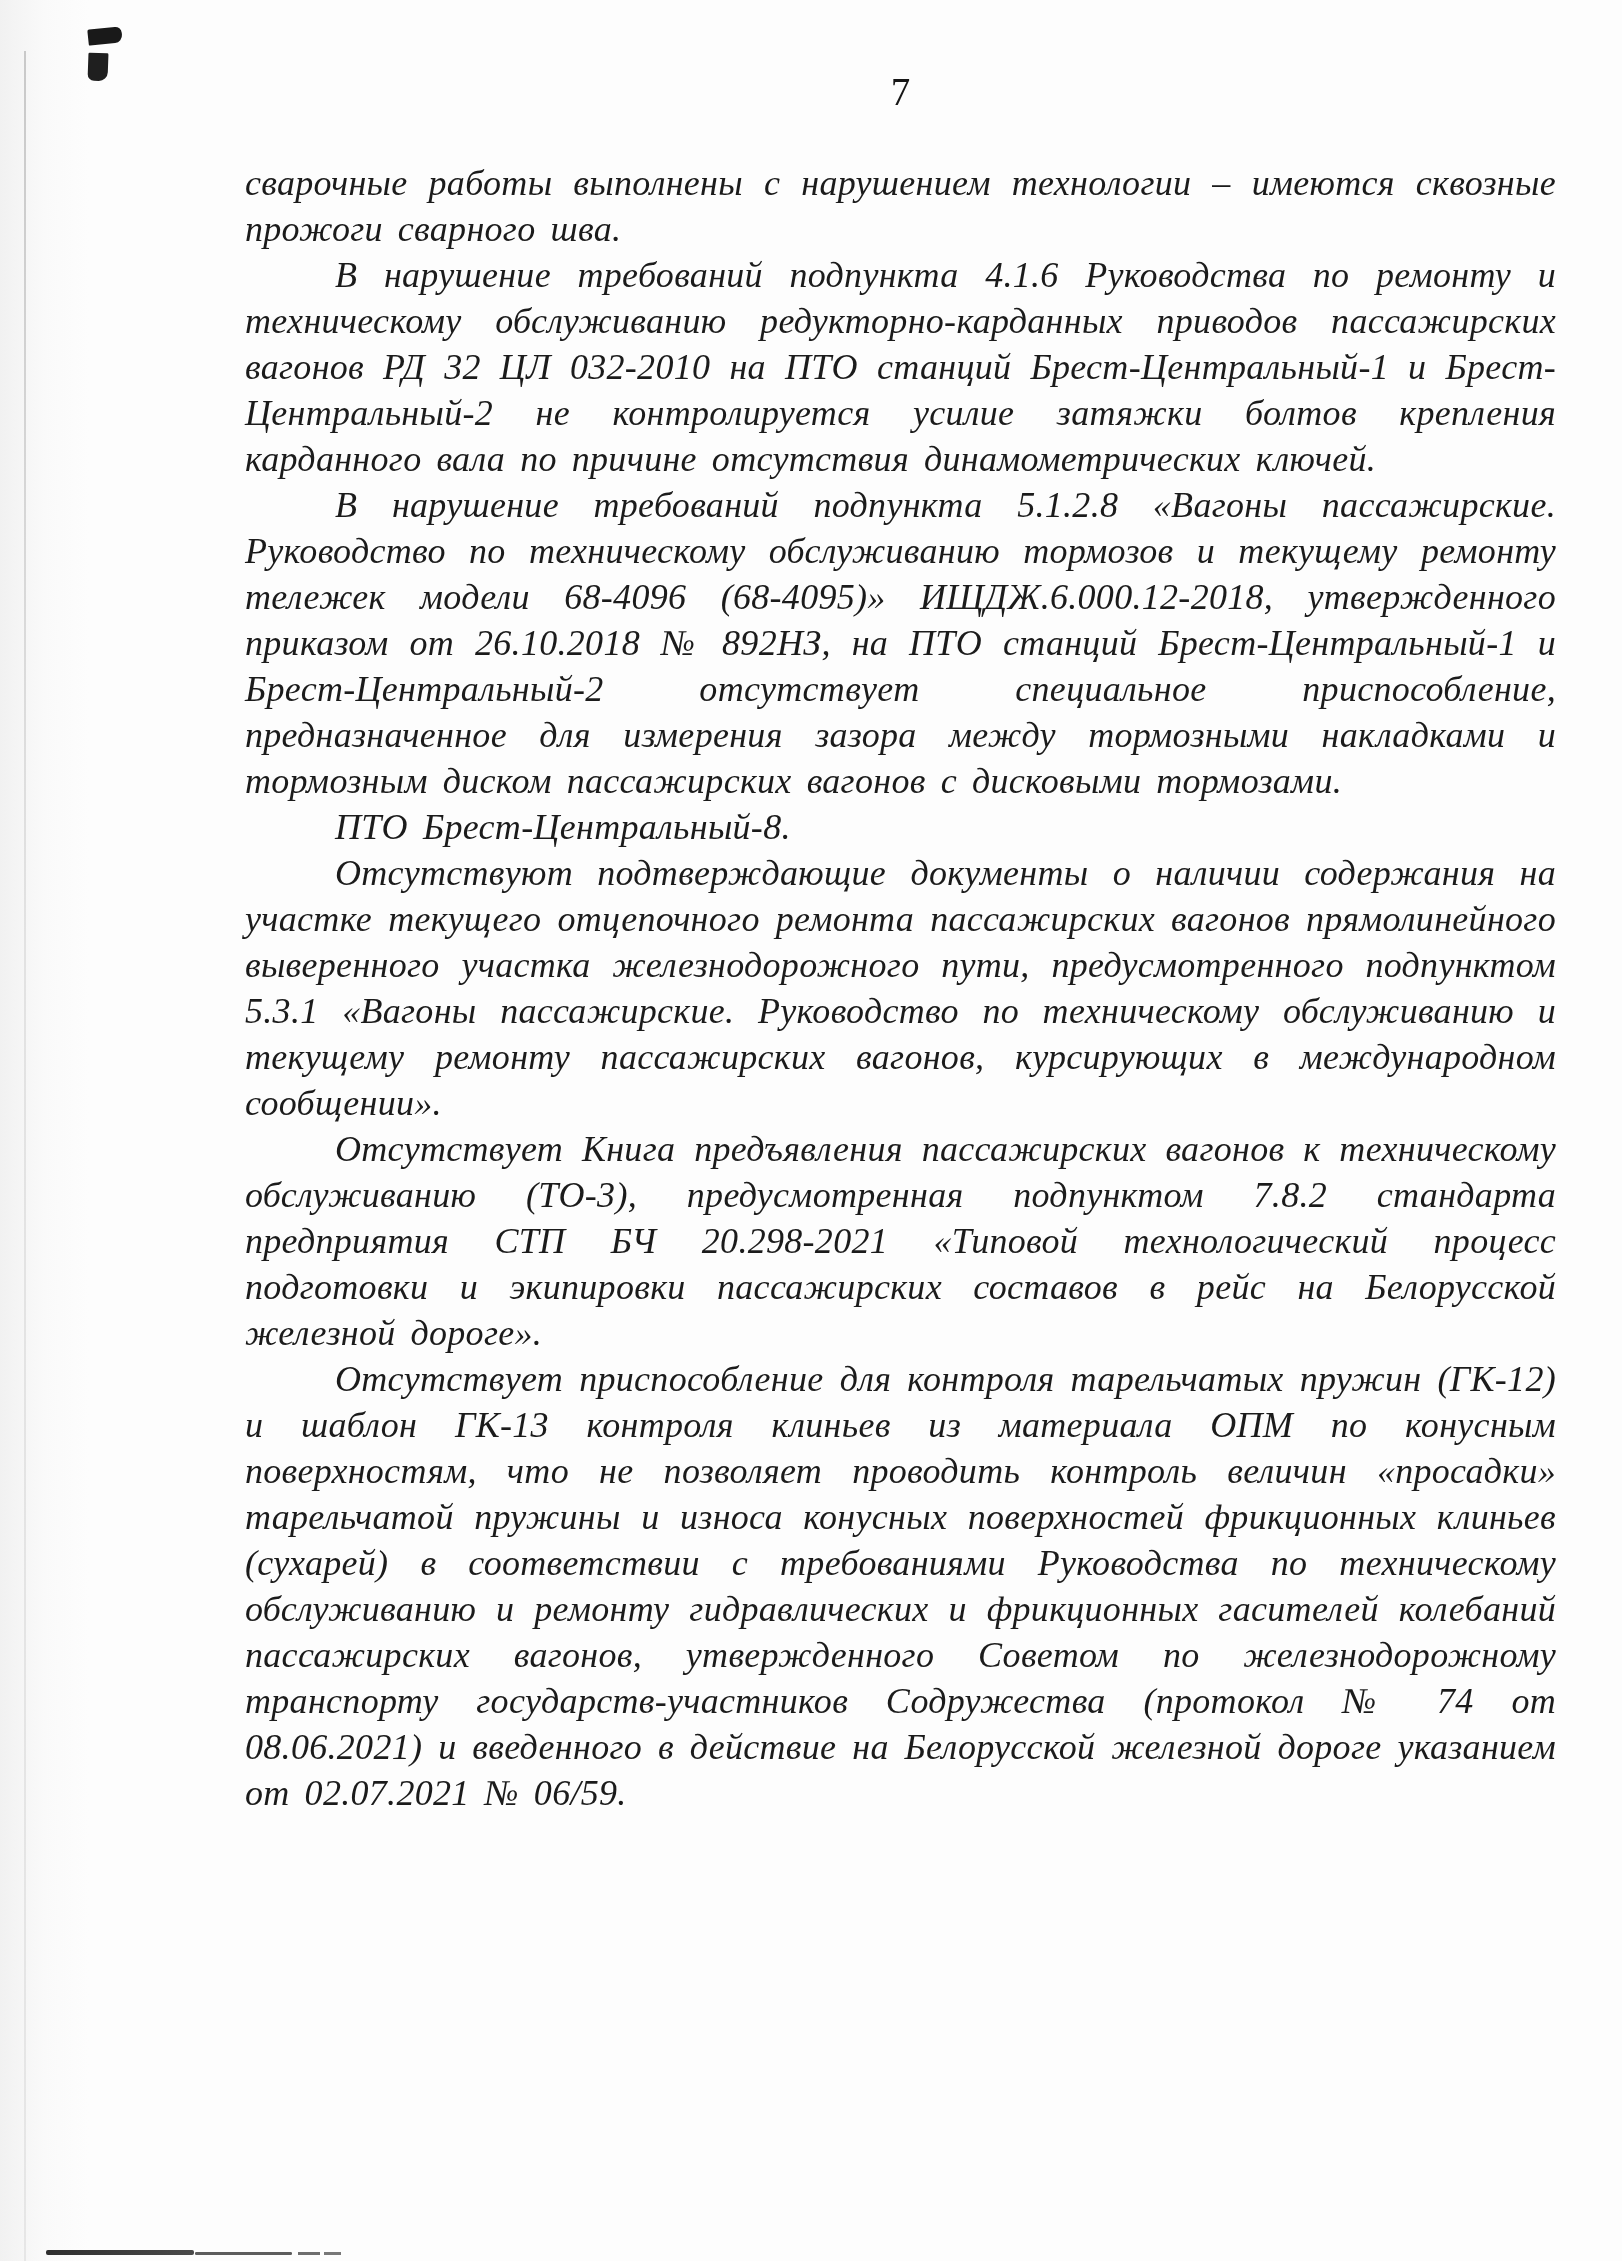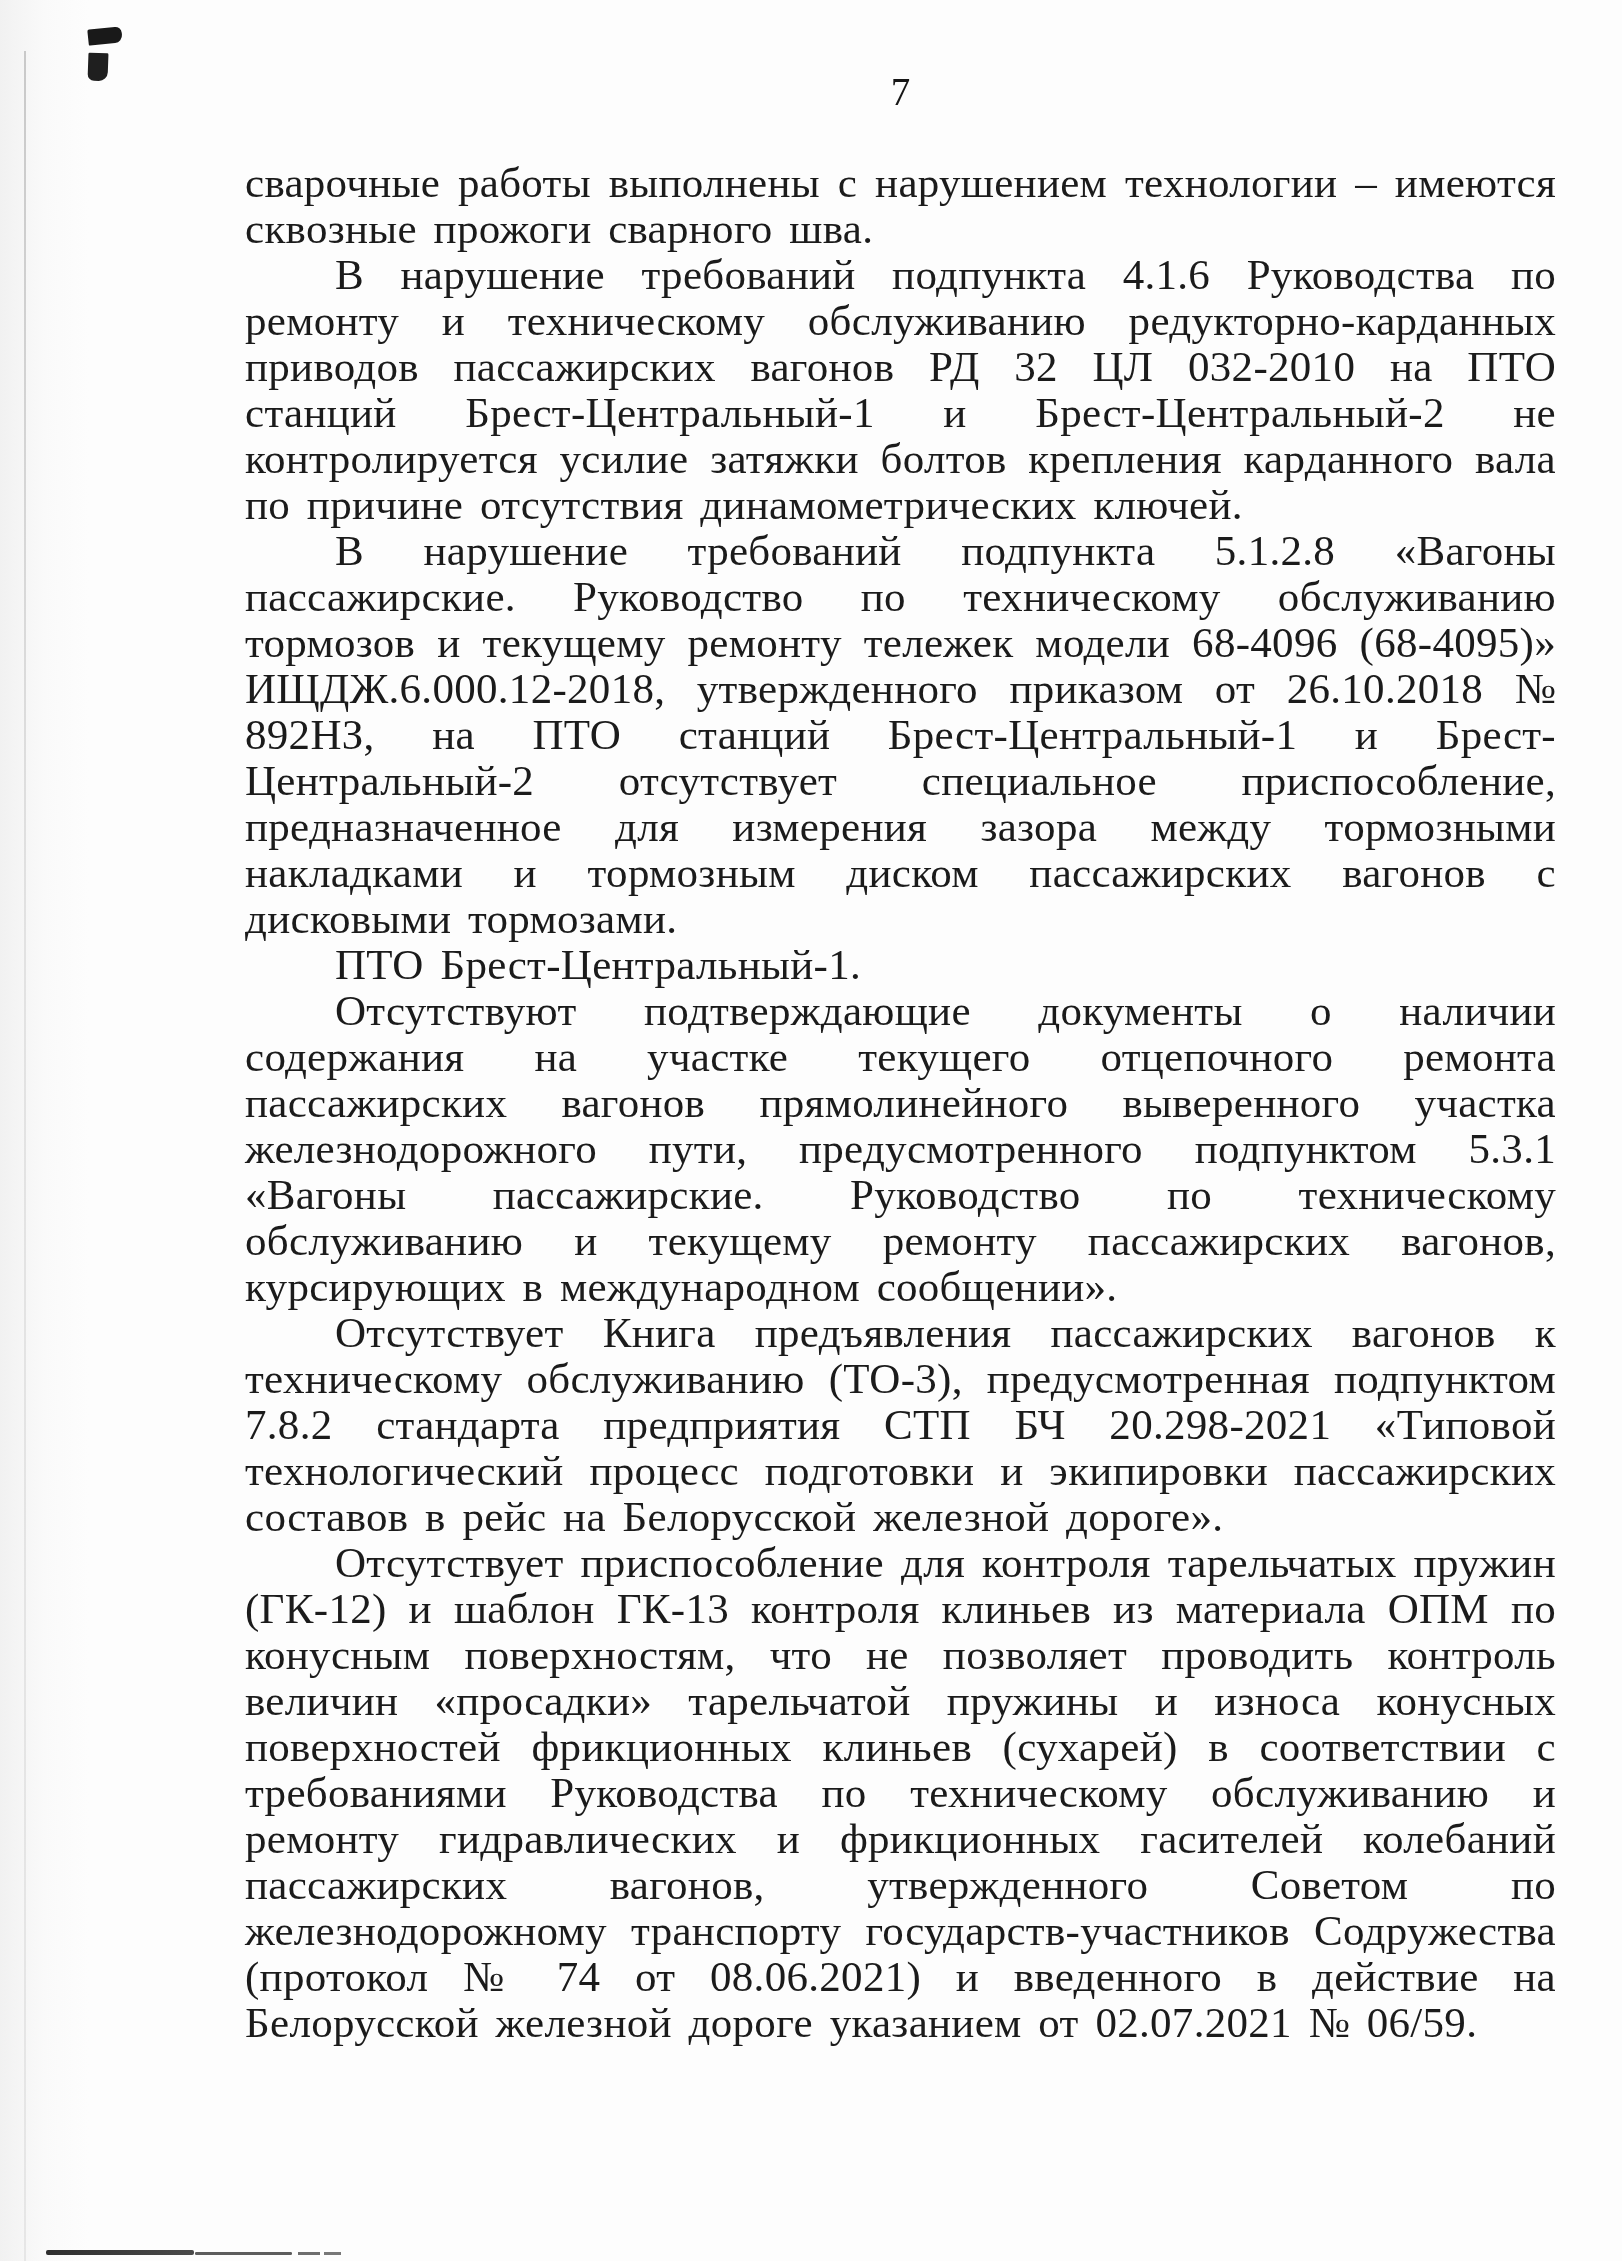--- a/index.html
+++ b/index.html
@@ -96,25 +96,26 @@
     font-size: 39px;
     line-height: 46px;
     color: #161616;
   }
 
   .body-text {
     position: absolute;
     left: 245px;
     top: 160px;
     width: 1311px;
-    font-size: 43px;
+    font-size: 36px;
     line-height: 46px;
     letter-spacing: 0.3px;
     word-spacing: 5.7px;
     text-align: justify;
+    font-style: italic;
   }
   .body-text p {
     margin: 0;
     padding: 0;
     text-indent: 90px;
   }
   .body-text p.no-indent {
     text-indent: 0;
   }
 </style>
@@ -126,21 +127,21 @@
   <div class="edge-line"></div>
   <div class="mark-tl-1"></div>
   <div class="mark-tl-2"></div>
 
   <div class="page-number">7</div>
 
   <div class="body-text" id="paragraphs">
       <p class="para no-indent">сварочные работы выполнены с нарушением технологии – имеются сквозные прожоги сварного шва.</p>
       <p class="para">В нарушение требований подпункта 4.1.6 Руководства по ремонту и техническому обслуживанию редукторно-карданных приводов пассажирских вагонов РД 32 ЦЛ 032-2010 на ПТО станций Брест-Центральный-1 и Брест-Центральный-2 не контролируется усилие затяжки болтов крепления карданного вала по причине отсутствия динамометрических ключей.</p>
       <p class="para">В нарушение требований подпункта 5.1.2.8 «Вагоны пассажирские. Руководство по техническому обслуживанию тормозов и текущему ремонту тележек модели 68-4096 (68-4095)» ИЩДЖ.6.000.12-2018, утвержденного приказом от 26.10.2018 № 892НЗ, на ПТО станций Брест-Центральный-1 и Брест-Центральный-2 отсутствует специальное приспособление, предназначенное для измерения зазора между тормозными накладками и тормозным диском пассажирских вагонов с дисковыми тормозами.</p>
-      <p class="para">ПТО Брест-Центральный-1.</p>
+      <p class="para">ПТО Брест-Центральный-8.</p>
       <p class="para">Отсутствуют подтверждающие документы о наличии содержания на участке текущего отцепочного ремонта пассажирских вагонов прямолинейного выверенного участка железнодорожного пути, предусмотренного подпунктом 5.3.1 «Вагоны пассажирские. Руководство по техническому обслуживанию и текущему ремонту пассажирских вагонов, курсирующих в международном сообщении».</p>
       <p class="para">Отсутствует Книга предъявления пассажирских вагонов к техническому обслуживанию (ТО-3), предусмотренная подпунктом 7.8.2 стандарта предприятия СТП БЧ 20.298-2021 «Типовой технологический процесс подготовки и экипировки пассажирских составов в рейс на Белорусской железной дороге».</p>
       <p class="para">Отсутствует приспособление для контроля тарельчатых пружин (ГК-12) и шаблон ГК-13 контроля клиньев из материала ОПМ по конусным поверхностям, что не позволяет проводить контроль величин «просадки» тарельчатой пружины и износа конусных поверхностей фрикционных клиньев (сухарей) в соответствии с требованиями Руководства по техническому обслуживанию и ремонту гидравлических и фрикционных гасителей колебаний пассажирских вагонов, утвержденного Советом по железнодорожному транспорту государств-участников Содружества (протокол № 74 от 08.06.2021) и введенного в действие на Белорусской железной дороге указанием от 02.07.2021 № 06/59.</p>
     </div>
 
   <div class="bottom-line-1"></div>
   <div class="bottom-line-2"></div>
   <div class="bottom-dash-1"></div>
   <div class="bottom-dash-2"></div>
 

